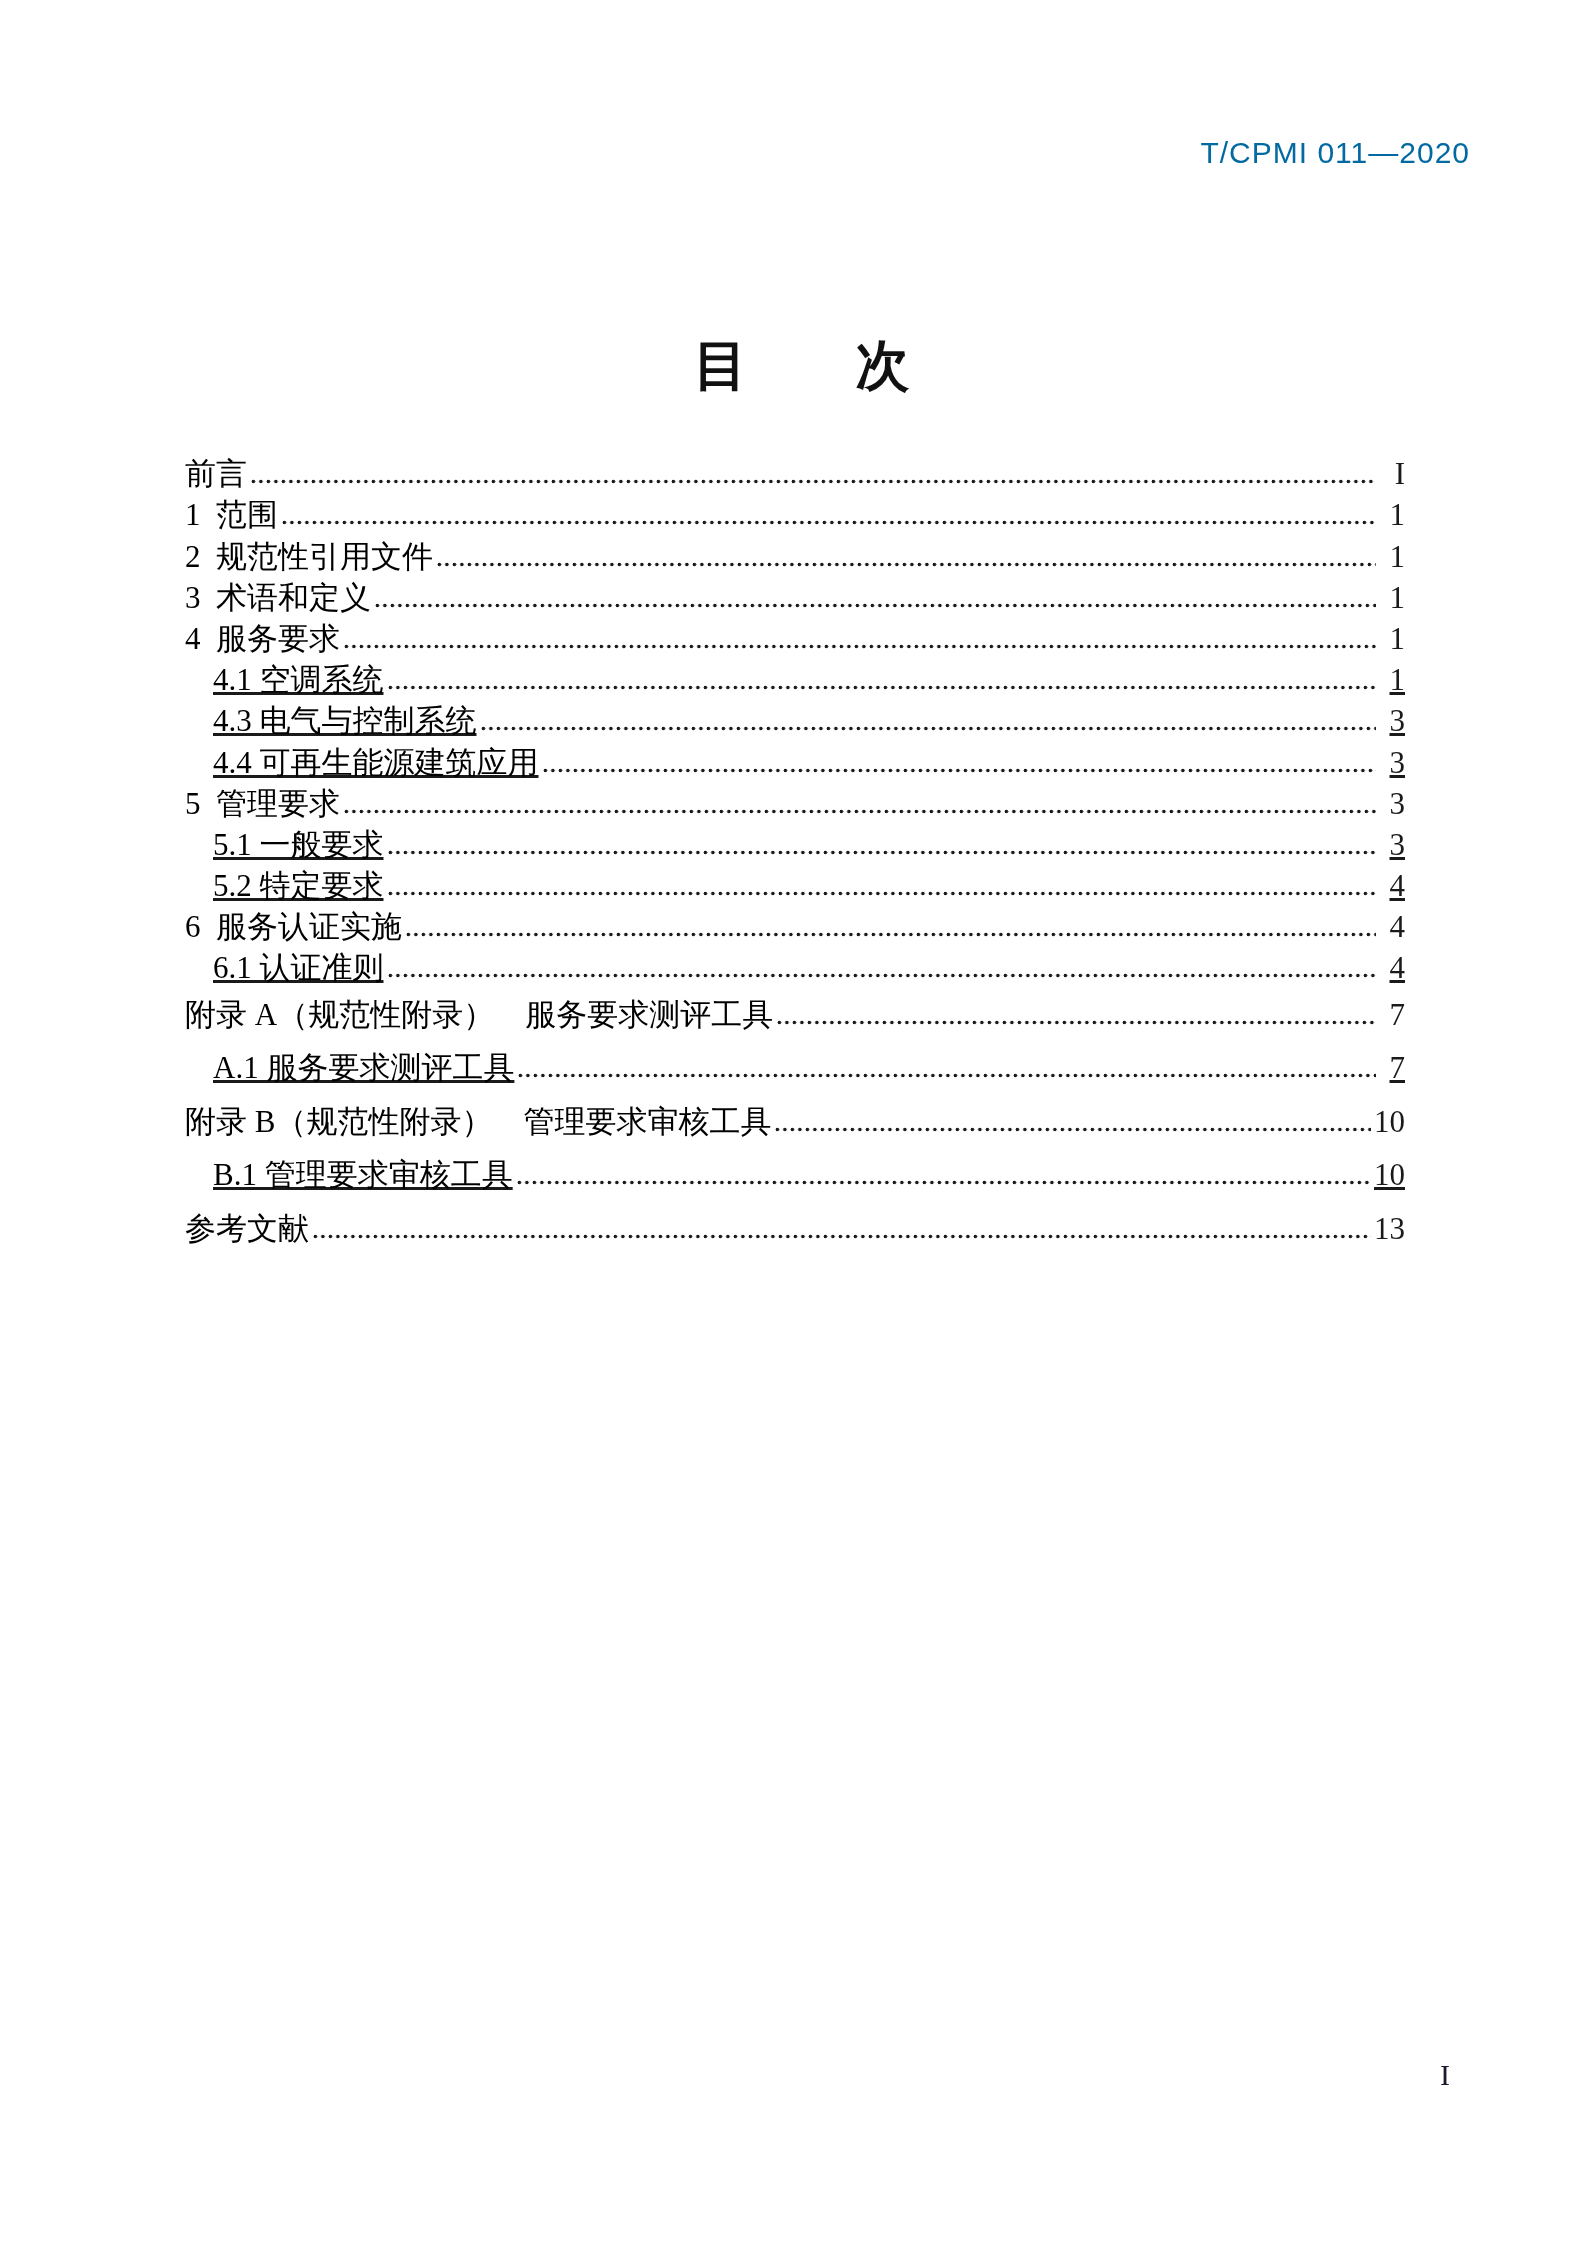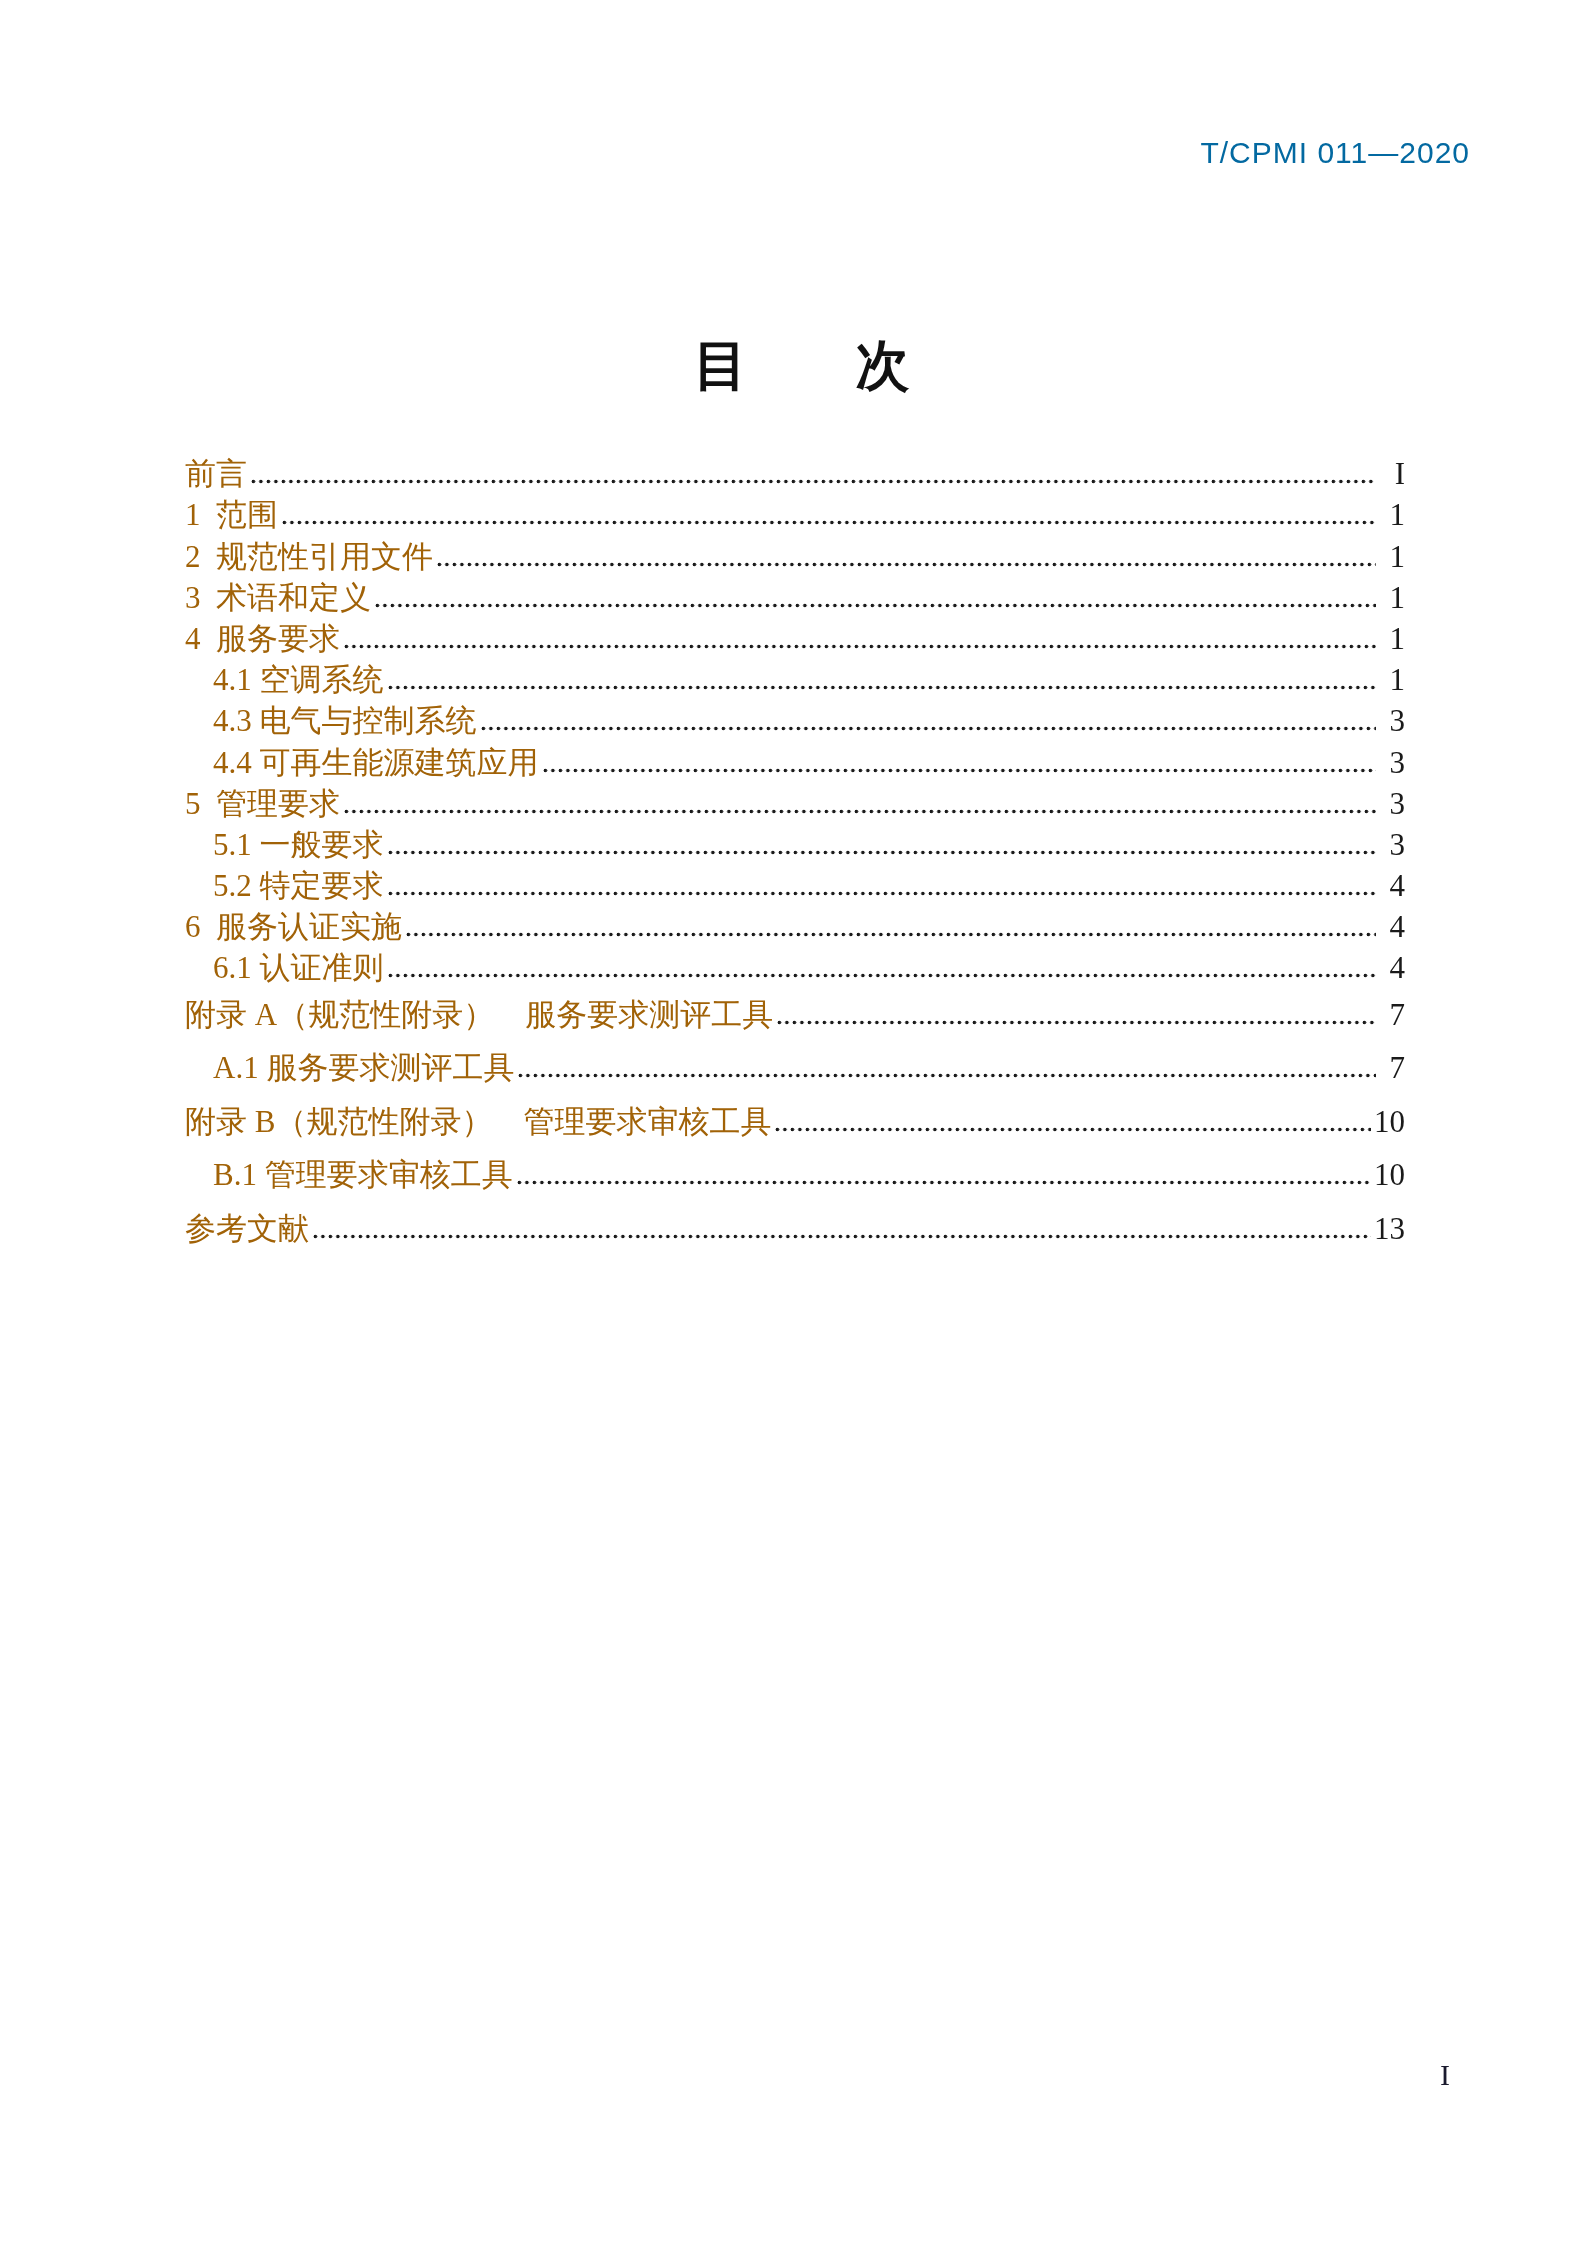--- a/index.html
+++ b/index.html
@@ -47,25 +47,25 @@
     height: 41.2px;
     padding-bottom: 4px;
     box-sizing: border-box;
     font-size: 31px;
     line-height: 1;
   }
   .toc-row.group-appendix {
     height: 53.5px;
     padding-bottom: 11px;
   }
-  .toc-row.level-1 { padding-left: 28px; }
+  .toc-row.level-1 { padding-left: 28px; text-decoration: underline; }
   .toc-label {
     flex: 0 0 auto;
     white-space: pre;
-    color: #a16207;
+    color: #000000;
   }
   .toc-leader {
     flex: 1 1 auto;
     height: 5px;
     align-self: flex-end;
     margin: 0 3px 5px 4px;
     background-image: radial-gradient(circle at 2.4px 2.5px, #1b1b1b 1.6px, rgba(0,0,0,0) 2.1px);
     background-size: 7.5px 5px;
     background-repeat: repeat-x;
     background-position: left bottom;

